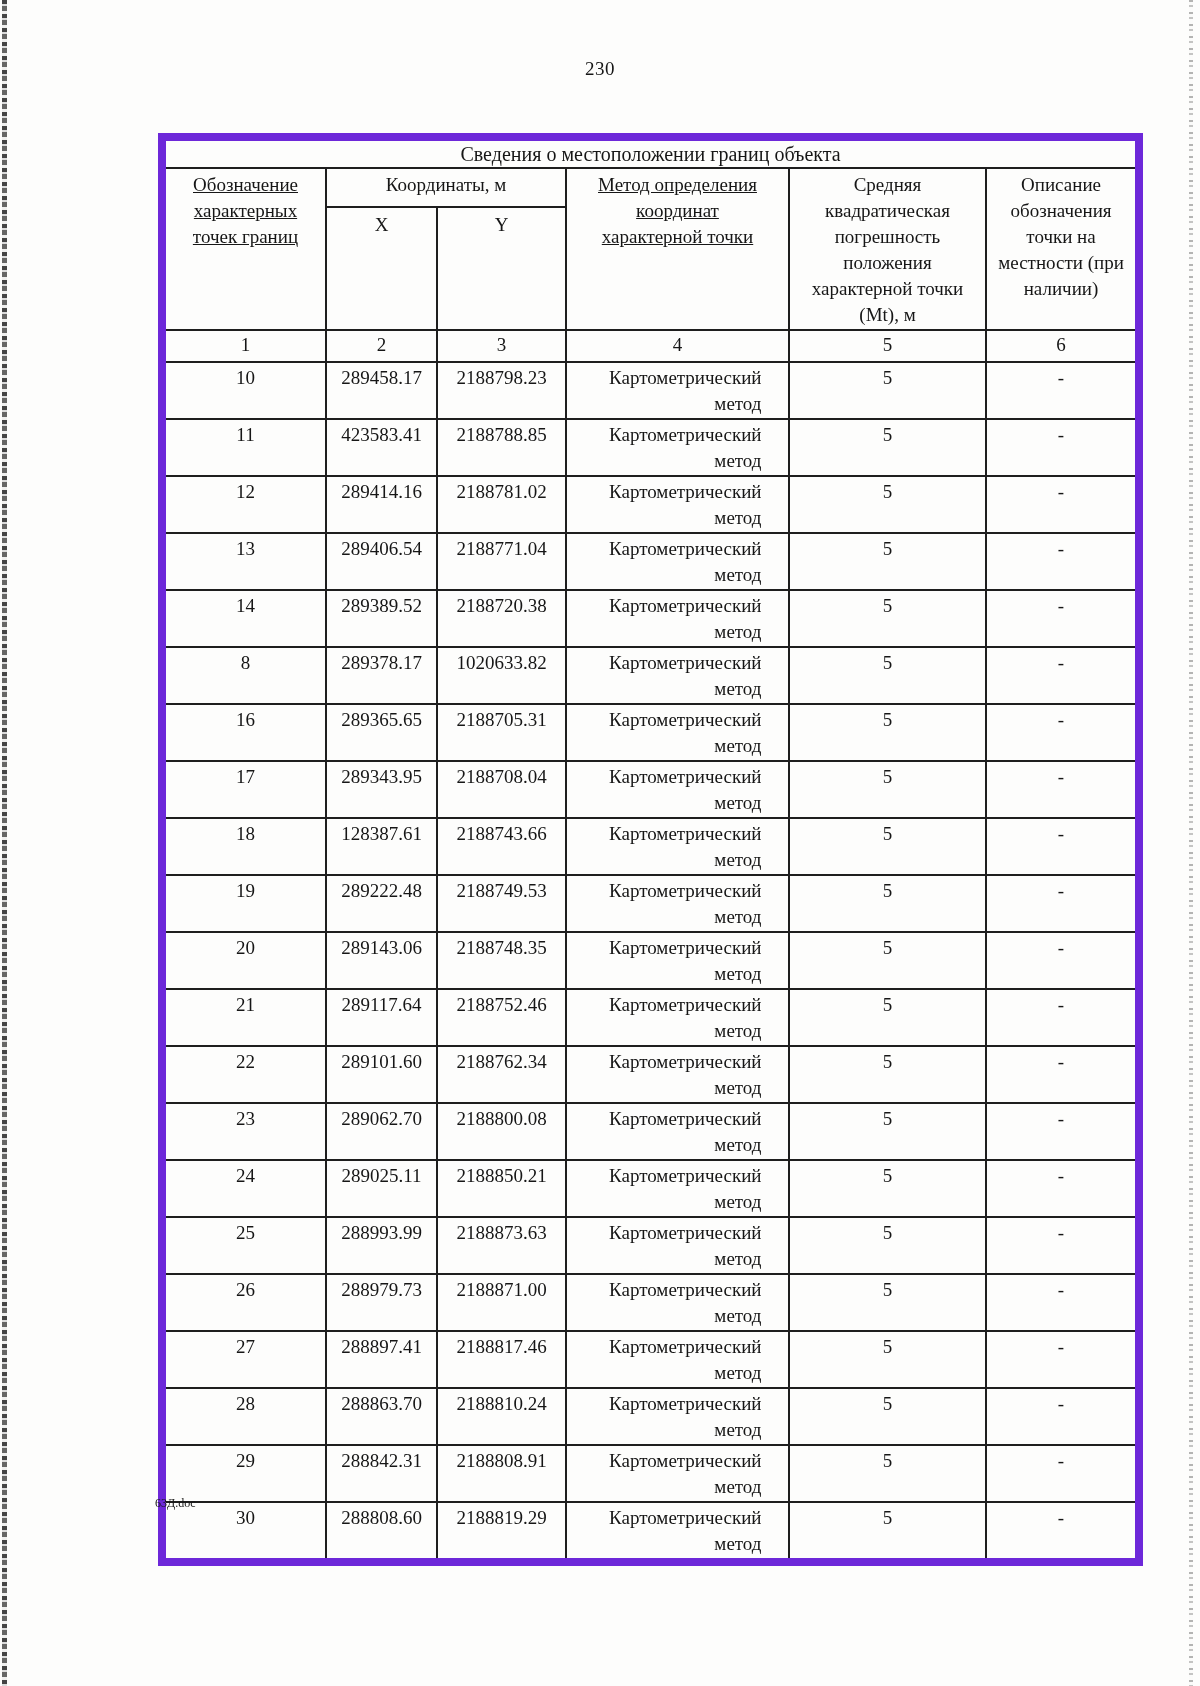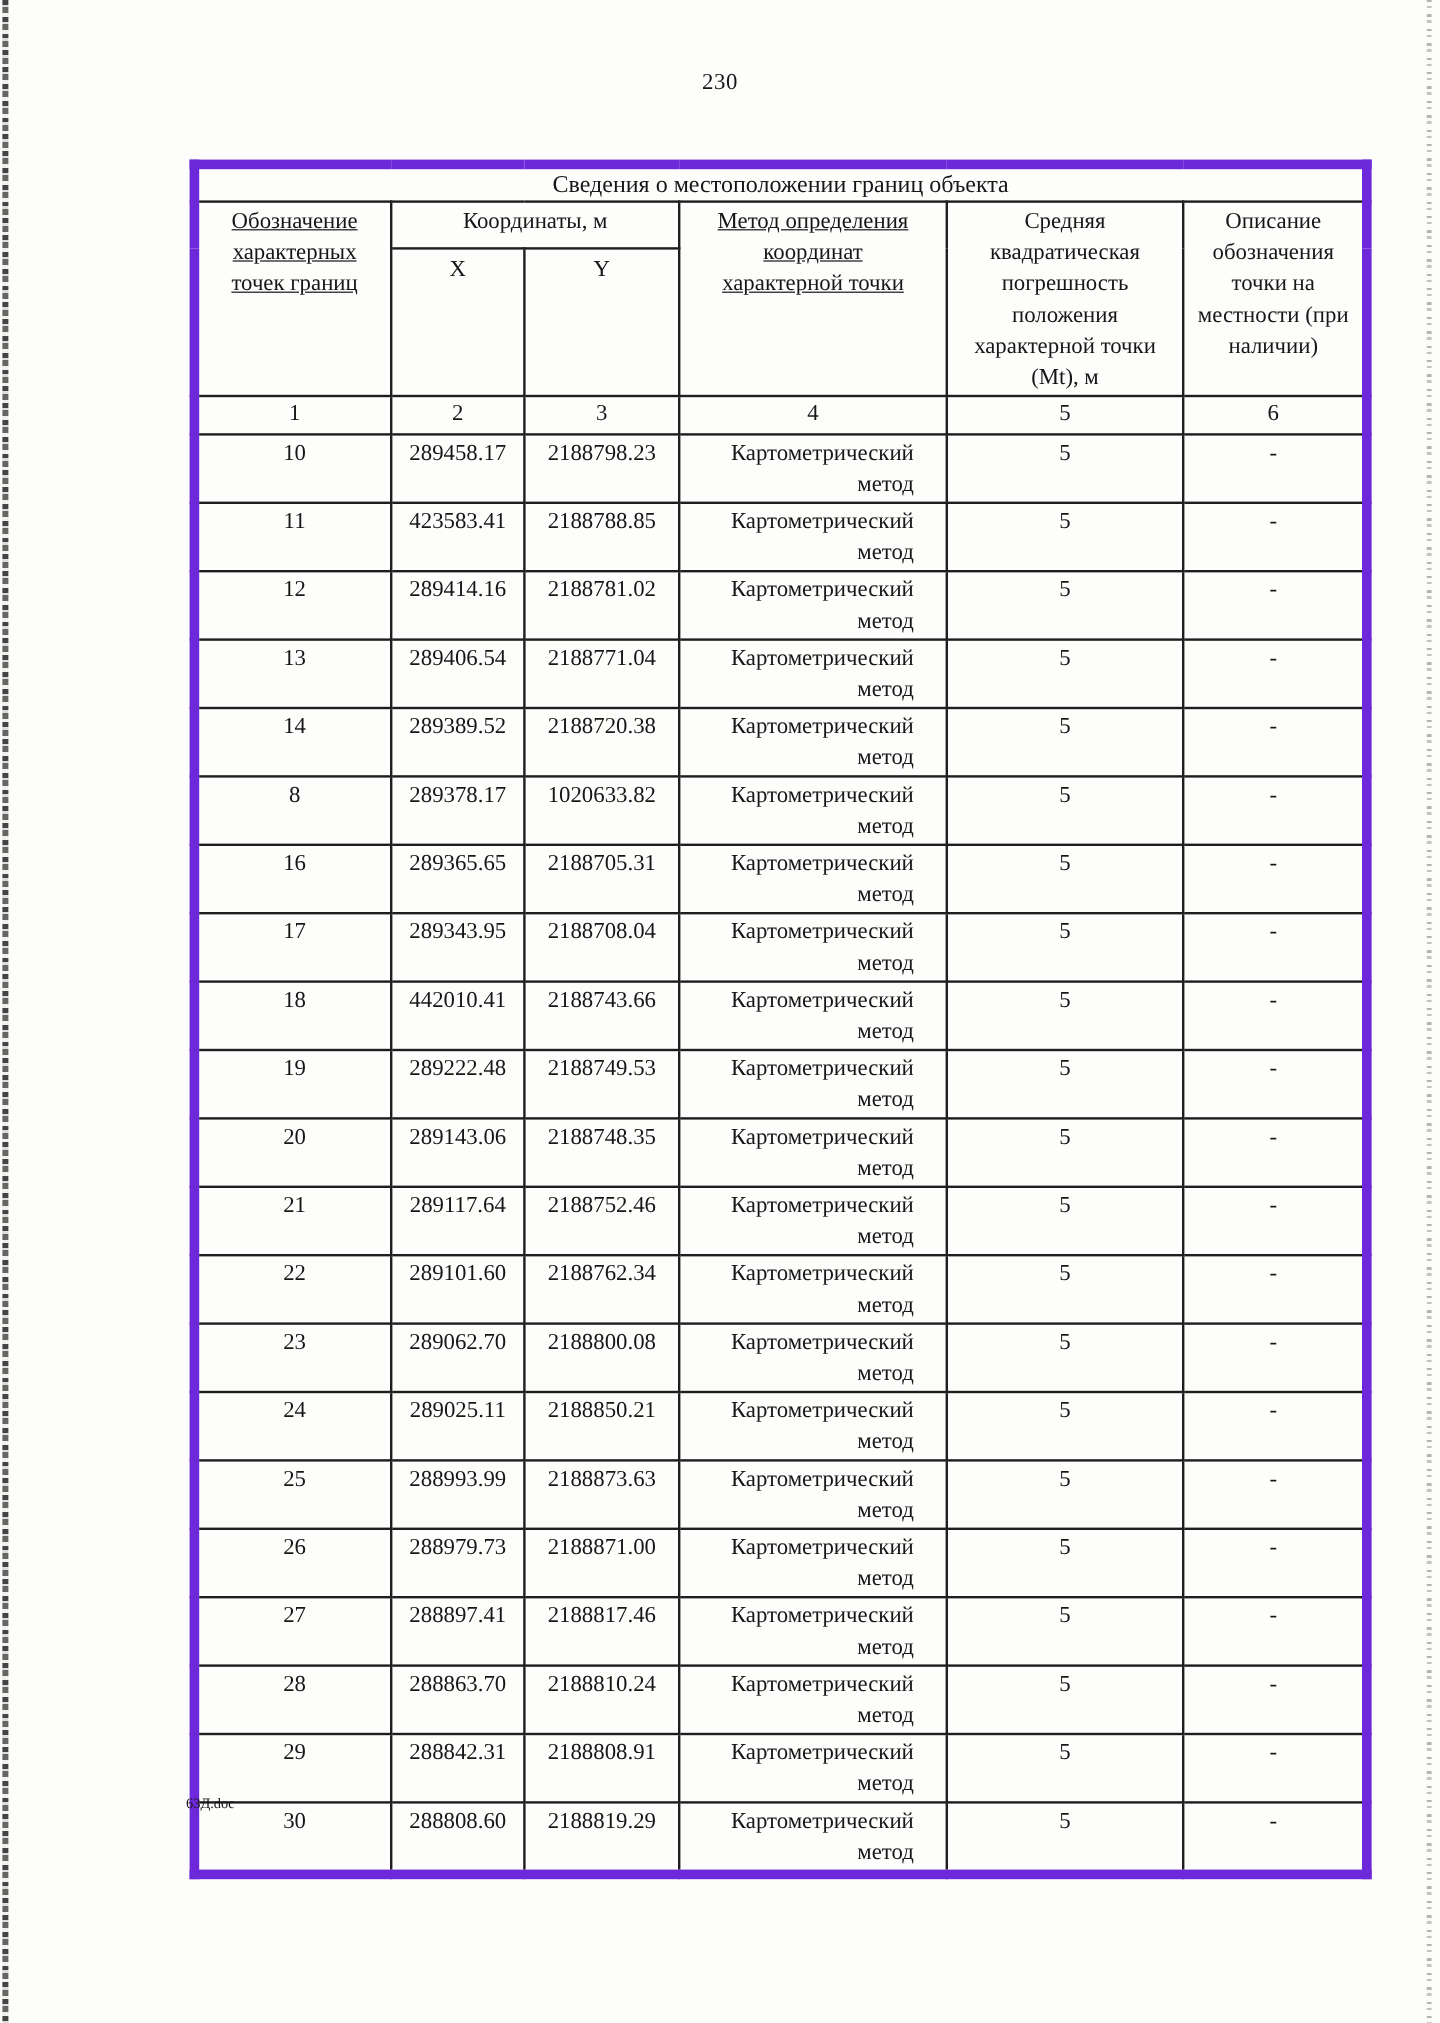--- a/index.html
+++ b/index.html
@@ -195,21 +195,21 @@
           <td>289343.95</td>
           <td>2188708.04</td>
           <td>
             <div class="mw">Картометрический метод</div>
           </td>
           <td>5</td>
           <td>-</td>
         </tr>
         <tr class="data-row">
           <td>18</td>
-          <td>442010.41</td>
+          <td>128387.61</td>
           <td>2188743.66</td>
           <td>
             <div class="mw">Картометрический метод</div>
           </td>
           <td>5</td>
           <td>-</td>
         </tr>
         <tr class="data-row">
           <td>19</td>
           <td>289222.48</td>

